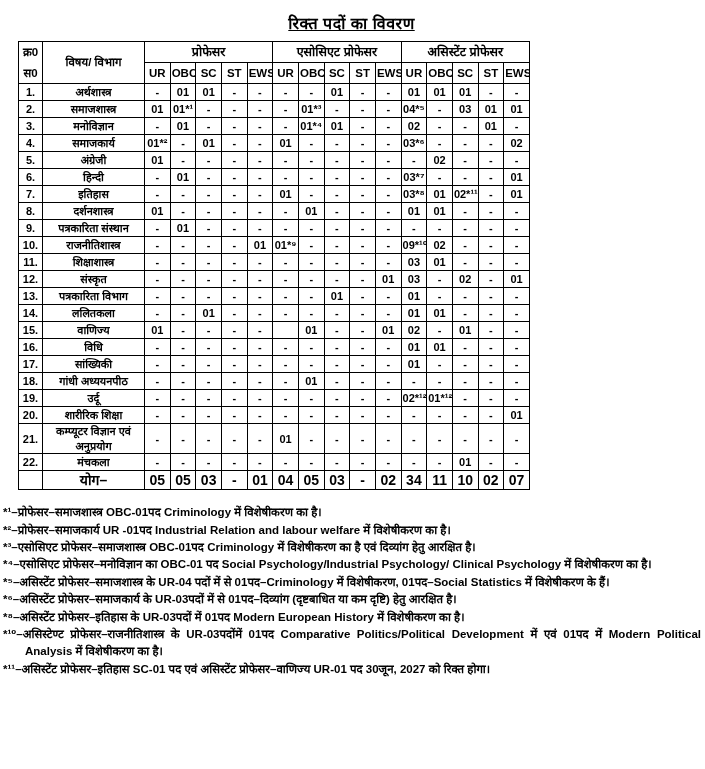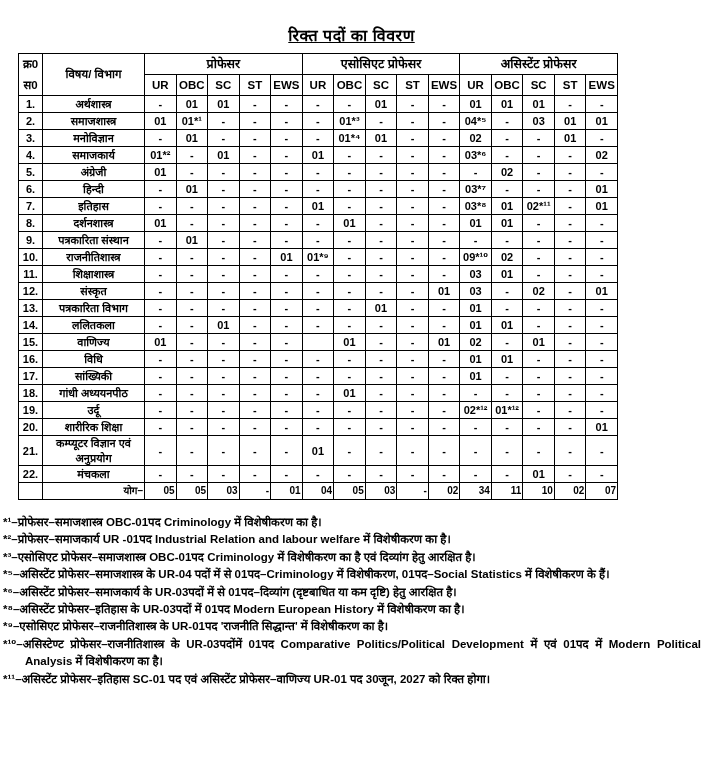--- a/index.html
+++ b/index.html
@@ -15,46 +15,46 @@
     box-sizing: border-box;
     padding: 8px 4px 4px 2px;
     background: #ffffff;
     overflow: hidden;
   }
   .title {
     text-align: center;
     font-size: 16px;
     font-weight: bold;
     text-decoration: underline;
-    margin: 16px 0 7px 0;
+    margin: 4px 0 7px 0;
     letter-spacing: 0.5px;
   }
   table.vacancy {
     border-collapse: collapse;
     table-layout: fixed;
-    width: 600px;
+    width: 512px;
     margin-left: 16px;
   }
   table.vacancy th, table.vacancy td {
     border: 1px solid #000;
     font-weight: bold;
     font-size: 11px;
     padding: 0 1px;
     text-align: center;
     vertical-align: middle;
     line-height: 1.3;
     overflow: hidden;
   }
   table.vacancy thead th { height: 20px; font-size: 11.5px; }
   table.vacancy thead th.group-th { font-size: 12.5px; }
   table.vacancy tbody td { height: 16px; }
   td.sn-cell { text-align: left; padding-left: 3px; }
   td.subject-cell { text-align: left; padding-left: 4px; font-size: 11.5px; }
   th.sn-th div { line-height: 1.8; }
-  tr.totals-row td { height: 17px; font-size: 10px; text-align: right; }
+  tr.totals-row td { height: 17px; font-size: 14px; }
   td.total-label-cell { text-align: right; padding-right: 8px; font-size: 12px; }
   .footnotes { margin-top: 14px; padding-left: 1px; }
   .footnote {
     font-weight: bold;
     font-size: 11.5px;
     line-height: 17.4px;
     text-align: justify;
     padding-left: 22px;
     text-indent: -22px;
   }
@@ -538,21 +538,21 @@
           <td>02</td>
           <td>07</td>
         </tr>
       </tbody>
   </table>
 
   <div class="footnotes">
       <div class="footnote">*¹–प्रोफेसर–समाजशास्त्र OBC-01पद Criminology में विशेषीकरण का है।</div>
       <div class="footnote">*²–प्रोफेसर–समाजकार्य UR -01पद Industrial Relation and labour welfare में विशेषीकरण का है।</div>
       <div class="footnote">*³–एसोसिएट प्रोफेसर–समाजशास्त्र OBC-01पद Criminology में विशेषीकरण का है एवं दिव्यांग हेतु आरक्षित है।</div>
+      <div class="footnote">*⁴–एसोसिएट प्रोफेसर–मनोविज्ञान का OBC-01 पद Social Psychology/Industrial Psychology/ Clinical Psychology में विशेषीकरण का है।</div>
       <div class="footnote">*⁵–असिस्टेंट प्रोफेसर–समाजशास्त्र के UR-04 पदों में से 01पद–Criminology में विशेषीकरण, 01पद–Social Statistics में विशेषीकरण के हैं।</div>
       <div class="footnote">*⁶–असिस्टेंट प्रोफेसर–समाजकार्य के UR-03पदों में से 01पद–दिव्यांग (दृष्टबाधित या कम दृष्टि) हेतु आरक्षित है।</div>
       <div class="footnote">*⁸–असिस्टेंट प्रोफेसर–इतिहास के UR-03पदों में 01पद Modern European History में विशेषीकरण का है।</div>
-      <div class="footnote">*⁹–एसोसिएट प्रोफेसर–राजनीतिशास्त्र के UR-01पद 'राजनीति सिद्धान्त' में विशेषीकरण का है।</div>
       <div class="footnote">*¹⁰–असिस्टेण्ट प्रोफेसर–राजनीतिशास्त्र के UR-03पदोंमें 01पद Comparative Politics/Political Development में एवं 01पद में Modern Political Analysis में विशेषीकरण का है।</div>
       <div class="footnote">*¹¹–असिस्टेंट प्रोफेसर–इतिहास SC-01 पद एवं असिस्टेंट प्रोफेसर–वाणिज्य UR-01 पद 30जून, 2027 को रिक्त होगा।</div>
     </div>
 
 </div>
 
 </body></html>

